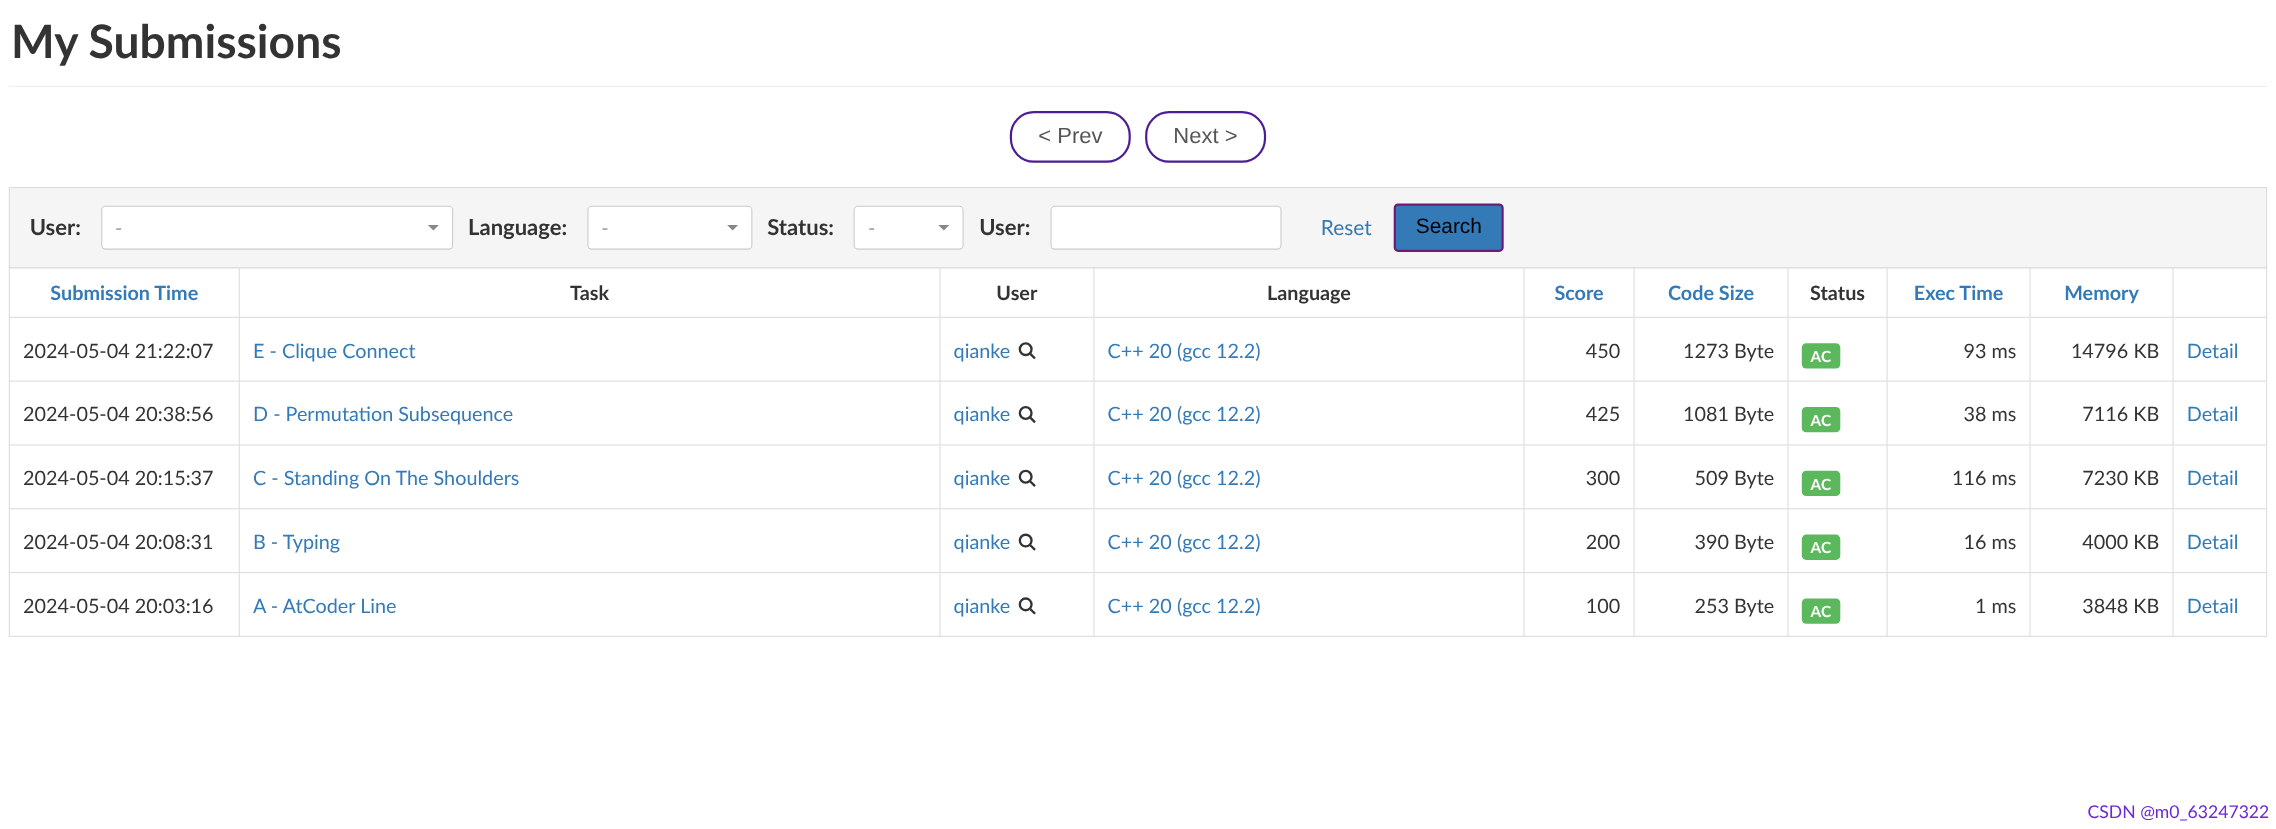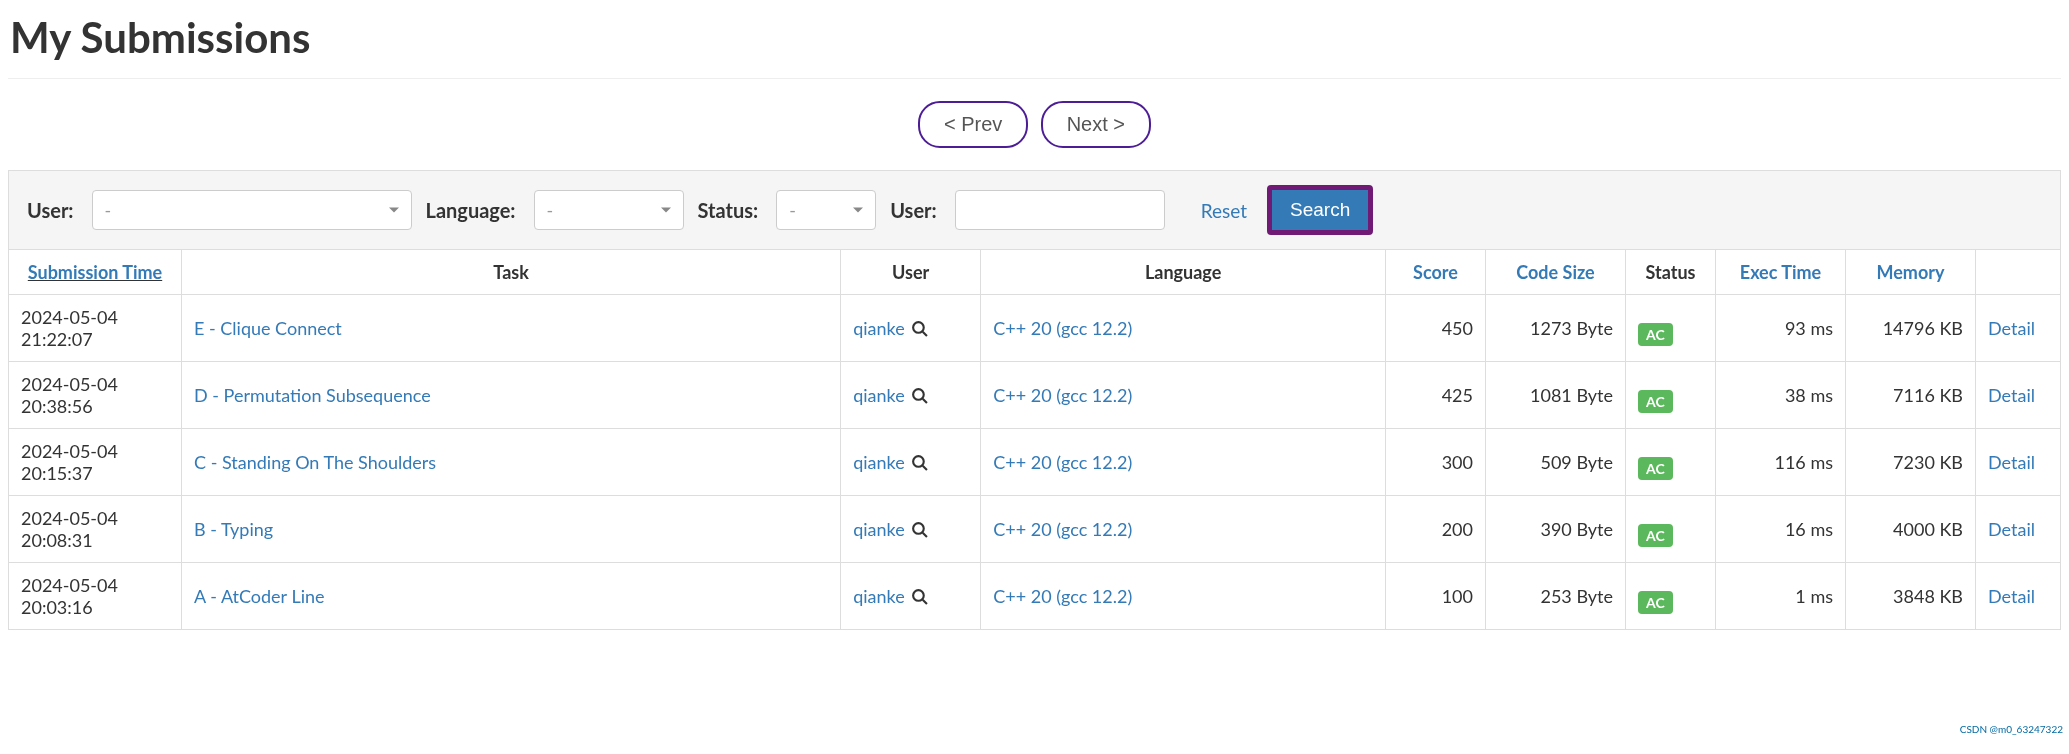--- a/index.html
+++ b/index.html
@@ -82,22 +82,22 @@
     border: 1px solid #ccc;
     border-radius: 4px;
     height: 40px;
     width: 210px;
     padding: 0 10px;
     font-size: 18px;
   }
   .reset-link { color: #337ab7; margin-left: 22px; font-size: 19px; }
   .search-btn {
     background: #337ab7;
-    color: #ffffff;
-    border: 5px solid #701a75;
+    color: #000000;
+    border: 2px solid #701a75;
     border-radius: 4px;
     padding: 9px 18px;
     font-size: 19px;
     cursor: pointer;
     margin-left: 6px;
   }
   table.sub {
     width: 100%;
     border-collapse: collapse;
     margin-top: -1px;
@@ -107,21 +107,21 @@
     padding: 11px 12px;
     font-size: 18px;
     vertical-align: middle;
   }
   table.sub th {
     background: #fff;
     font-weight: 700;
     text-align: center;
   }
   table.sub th a { color: #337ab7; }
-  .col-time  { width: 173px; text-decoration: underline; }
+  .col-time  { width: 209px; }
   .col-user  { width: 140px; text-align: center; }
   .col-score { width: 100px; text-align: right; }
   .col-size  { width: 140px; text-align: right; }
   .col-status{ width: 90px;  text-align: center; }
   .col-exec  { width: 130px; text-align: right; }
   .col-mem   { width: 130px; text-align: right; }
   .col-detail{ width: 85px;  text-align: center; }
   td.num { text-align: right; }
   td.ctr { text-align: left; }
   .badge-ac {
@@ -136,23 +136,23 @@
   }
   .mag {
     display: inline-block;
     width: 17px; height: 17px;
     vertical-align: -2px;
     margin-left: 2px;
   }
   .watermark {
     position: fixed;
     right: 6px;
-    bottom: 19px;
-    font-size: 10px;
-    color: #0369a1;
+    bottom: 6px;
+    font-size: 16px;
+    color: #6d28d9;
   }
 </style>
 </head>
 <body>
 
 <h2 class="page-title">My Submissions</h2>
 <hr class="sep">
 
 <div class="pager">
   <button>&lt; Prev</button>

